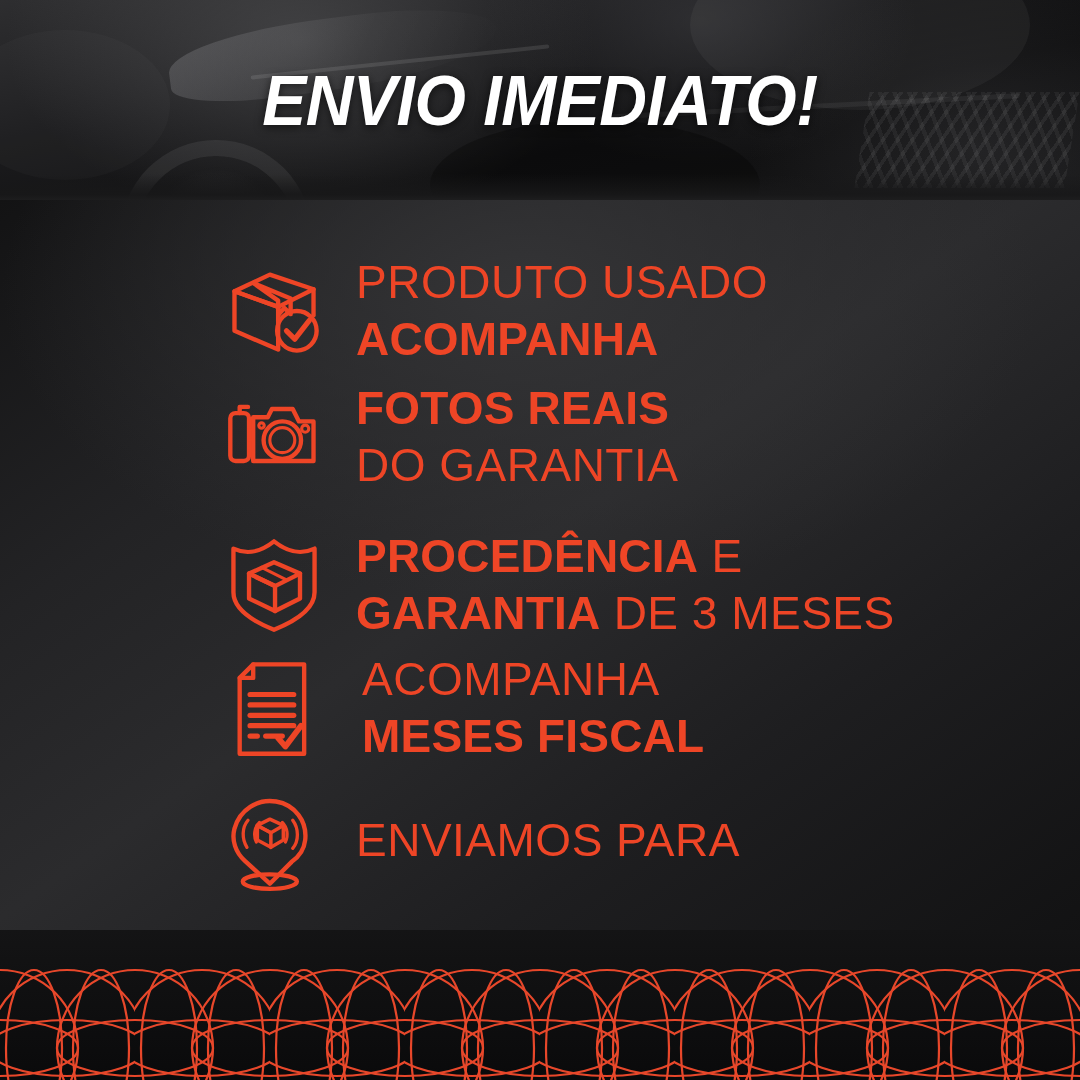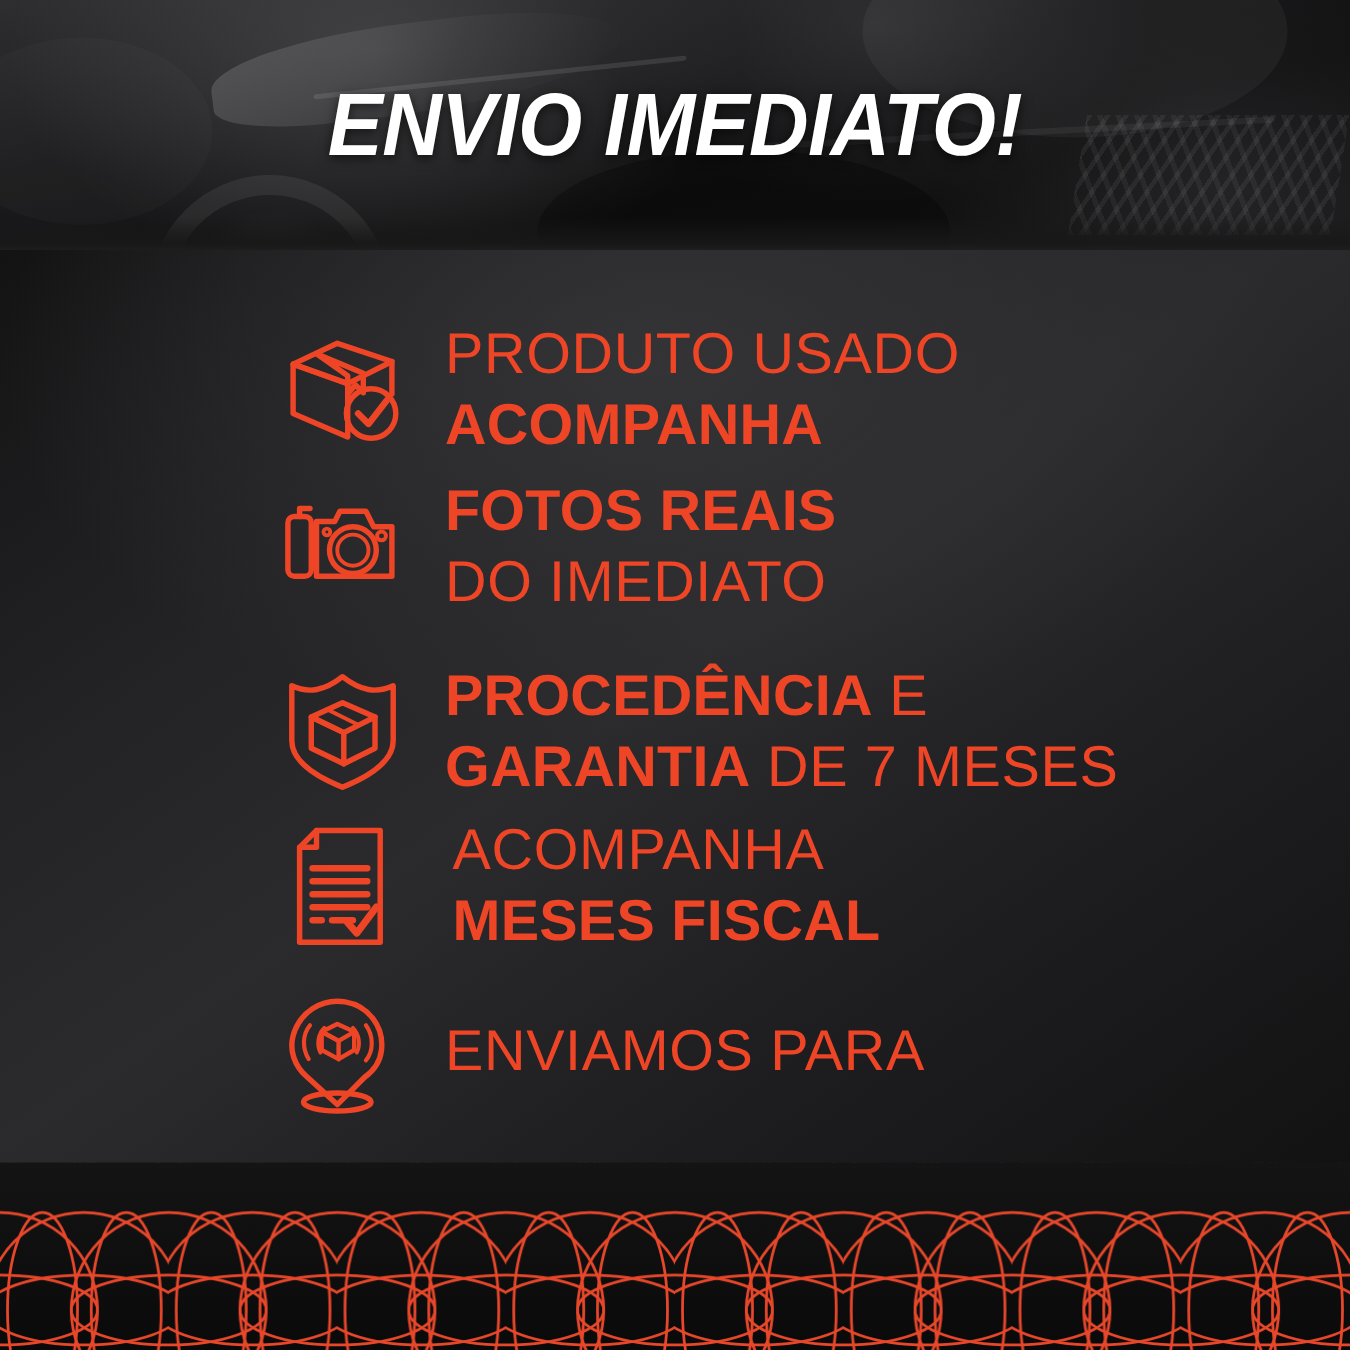--- a/index.html
+++ b/index.html
@@ -224,37 +224,37 @@
           <path d="M26 34 L30 34 M26 44 L30 44 M26 54 L30 54 M26 64 L30 64" stroke-width="2.6"></path>
           <path d="M30 32 L30 74 L88 74 L88 36 L74 36 L68 24 L48 24 L44 32 Z"></path>
           <circle cx="58" cy="54" r="18"></circle>
           <circle cx="58" cy="54" r="12" stroke-width="3"></circle>
           <circle cx="80" cy="43" r="3.4" stroke-width="3"></circle>
           <circle cx="38" cy="40" r="2.6" stroke-width="3"></circle>
         </svg>
       </div>
       <div class="feature-text">
         <span class="t-line w-bold">FOTOS REAIS</span>
-        <span class="t-line w-light">DO IMEDIATO</span>
+        <span class="t-line w-light">DO GARANTIA</span>
       </div>
     </div>
 
     <div class="feature-row row-3">
       <div class="feature-icon">
         <svg viewBox="0 0 100 100" width="104" height="104" fill="none" stroke="#EE4526" stroke-width="4.2" stroke-linejoin="round" stroke-linecap="round">
           <path d="M11 16 C24 22 36 20 50 9 C64 20 76 22 89 16 L89 58 C89 74 70 86 50 94 C30 86 11 74 11 58 Z"></path>
           <path d="M26 40 L50 29 L75 40 L51 52 Z"></path>
           <path d="M26 40 L26 64 L51 76 L51 52 Z"></path>
           <path d="M75 40 L75 64 L51 76"></path>
           <path d="M38 34 L62 46" stroke-width="3"></path>
         </svg>
       </div>
       <div class="feature-text">
         <span class="t-line"><span class="w-bold">PROCEDÊNCIA</span><span class="w-light"> E</span></span>
-        <span class="t-line"><span class="w-bold">GARANTIA</span><span class="w-light"> DE 7 MESES</span></span>
+        <span class="t-line"><span class="w-bold">GARANTIA</span><span class="w-light"> DE 3 MESES</span></span>
       </div>
     </div>
 
     <div class="feature-row row-4">
       <div class="feature-icon">
         <svg viewBox="0 0 100 100" width="104" height="104" fill="none" stroke="#EE4526" stroke-width="4.2" stroke-linejoin="round" stroke-linecap="round">
           <path d="M30 9 L79 9 L79 95 L17 95 L17 22 Z"></path>
           <path d="M30 9 L30 22 L17 22"></path>
           <path d="M27 38 L69 38" stroke-width="5"></path>
           <path d="M27 48 L69 48" stroke-width="5"></path>

